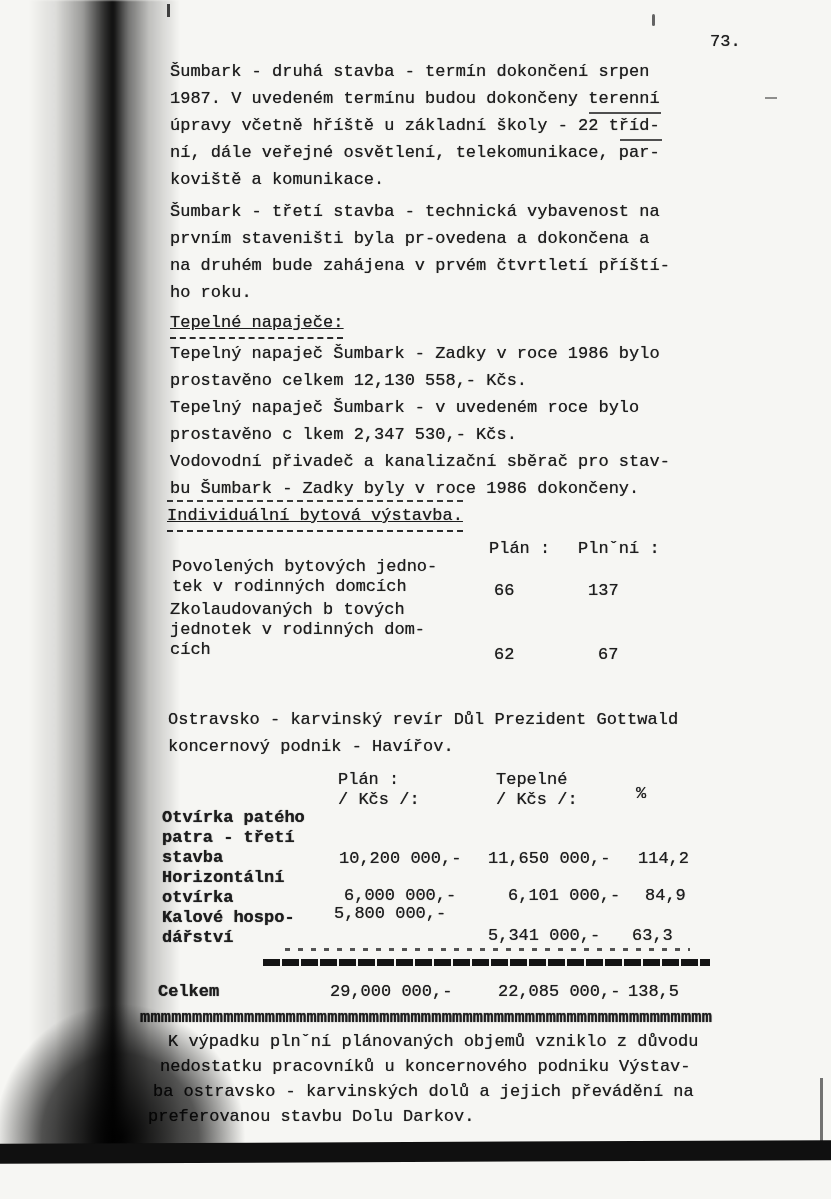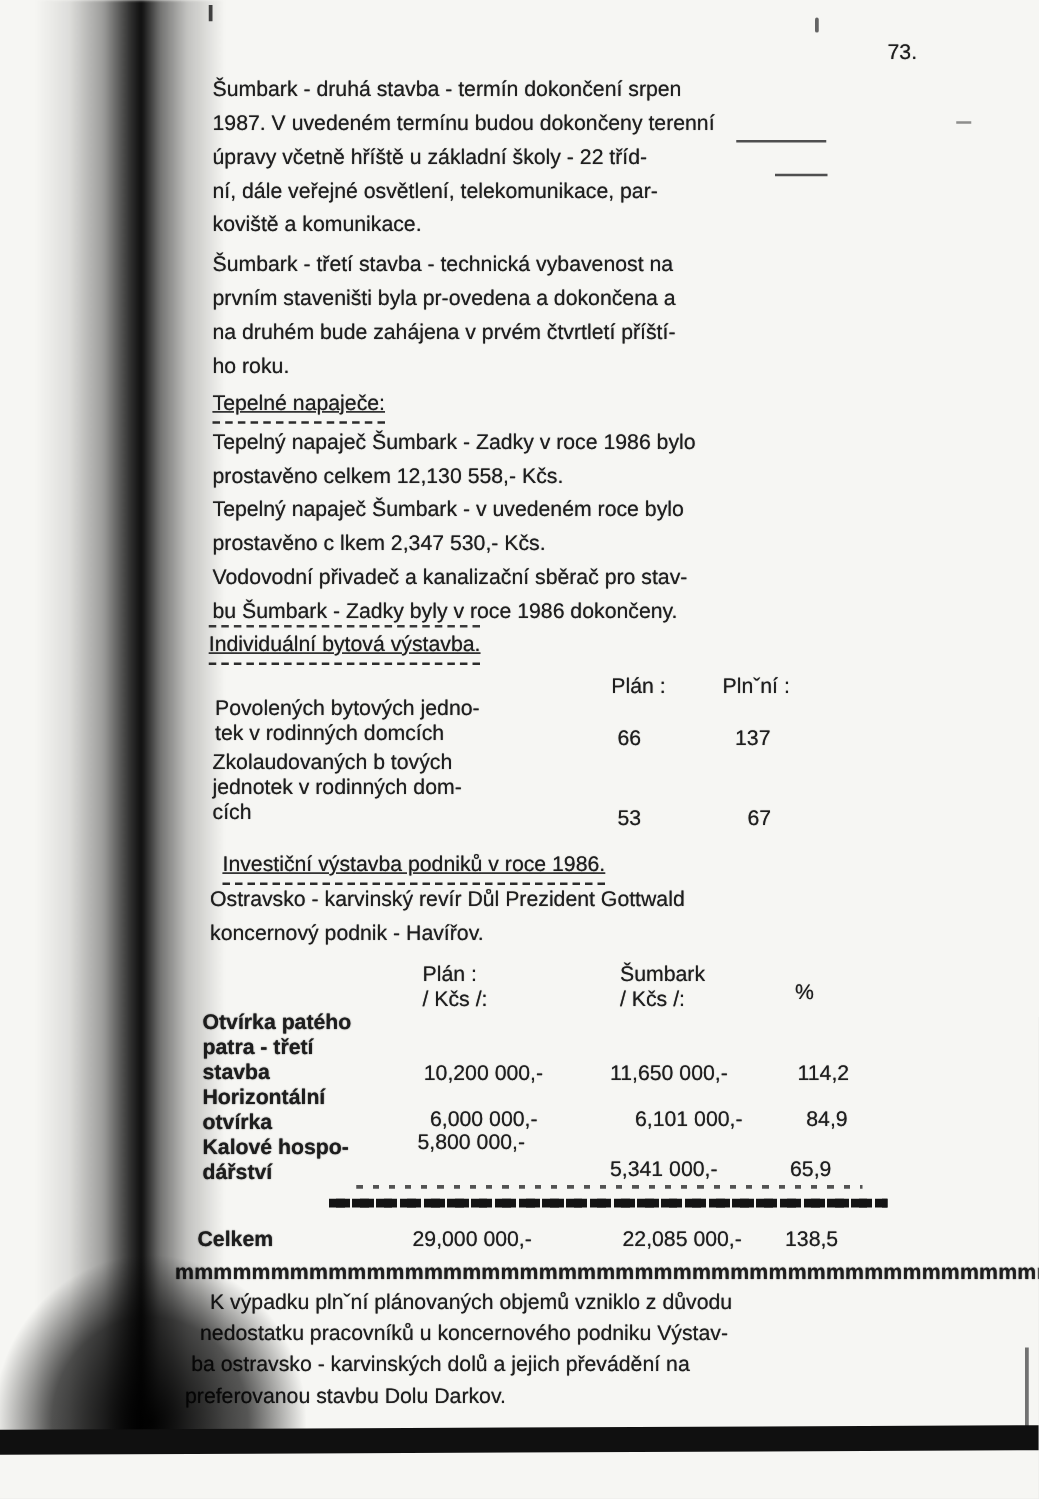--- a/index.html
+++ b/index.html
@@ -1,21 +1,21 @@
 <!DOCTYPE html>
 <html><head>
 <meta charset="utf-8">
 <style>
   html,body{margin:0;padding:0;background:#e9e9e7;}
   .page{
     position:relative;
     width:831px;height:1199px;
     background:#f6f6f3;
     overflow:hidden;
-    font-family:Liberation Sans, sans-serif;
+    font-family:Liberation Mono, monospace;
     color:#1e1e1e;
   }
   .txt{
     position:absolute;
     font-size:17px;
     line-height:27px;
     white-space:pre;
     text-shadow:0 0 0.7px rgba(20,20,20,0.75);
     z-index:1;
   }
@@ -109,52 +109,51 @@
   <div class="txt" style="left:578px;top:535px">Plnˇní :</div>
 
   <div class="txt tight" style="left:172px;top:557px">Povolených bytových jedno-
 tek v rodinných domcích</div>
   <div class="txt" style="left:494px;top:577px">66</div>
   <div class="txt" style="left:588px;top:577px">137</div>
 
   <div class="txt tight" style="left:170px;top:600px">Zkolaudovaných b tových
 jednotek v rodinných dom-
 cích</div>
-  <div class="txt" style="left:494px;top:641px">53</div>
+  <div class="txt" style="left:494px;top:641px">62</div>
   <div class="txt" style="left:598px;top:641px">67</div>
 
-  <div class="txt" style="left:178px;top:678px"><span class="heading">Investiční výstavba podniků v roce 1986.</span></div>
 
   <div class="txt" style="left:168px;top:706px">Ostravsko - karvinský revír Důl Prezident Gottwald
 koncernový podnik - Havířov.</div>
 
   <div class="txt tight" style="left:338px;top:770px">Plán :
 / Kčs /:</div>
-  <div class="txt tight" style="left:496px;top:770px">Šumbark
+  <div class="txt tight" style="left:496px;top:770px">Tepelné
 / Kčs /:</div>
   <div class="txt" style="left:636px;top:780px">%</div>
 
   <div class="txt tight boldish" style="left:162px;top:808px">Otvírka patého
 patra - třetí
 stavba</div>
   <div class="txt" style="left:339px;top:845px">10,200 000,-</div>
   <div class="txt" style="left:488px;top:845px">11,650 000,-</div>
   <div class="txt" style="left:638px;top:845px">114,2</div>
 
   <div class="txt tight boldish" style="left:162px;top:868px">Horizontální
 otvírka</div>
   <div class="txt" style="left:344px;top:882px">6,000 000,-</div>
   <div class="txt" style="left:508px;top:882px">6,101 000,-</div>
   <div class="txt" style="left:645px;top:882px">84,9</div>
 
   <div class="txt tight boldish" style="left:162px;top:908px">Kalové hospo-
 dářství</div>
   <div class="txt" style="left:334px;top:900px">5,800 000,-</div>
   <div class="txt" style="left:488px;top:922px">5,341 000,-</div>
-  <div class="txt" style="left:632px;top:922px">65,9</div>
+  <div class="txt" style="left:632px;top:922px">63,3</div>
 
   <div class="dotted-line" style="left:285px;top:948px;width:405px"></div>
   <div class="heavy-dash" style="left:263px;top:959px;width:447px"></div>
 
   <div class="txt boldish" style="left:158px;top:978px">Celkem</div>
   <div class="txt" style="left:330px;top:978px">29,000 000,-</div>
   <div class="txt" style="left:498px;top:978px">22,085 000,-</div>
   <div class="txt" style="left:628px;top:978px">138,5</div>
 
   <div class="txt boldish" style="left:140px;top:1004px;letter-spacing:0.2px">mmmmmmmmmmmmmmmmmmmmmmmmmmmmmmmmmmmmmmmmmmmmmmmmmmmmmmm</div>

